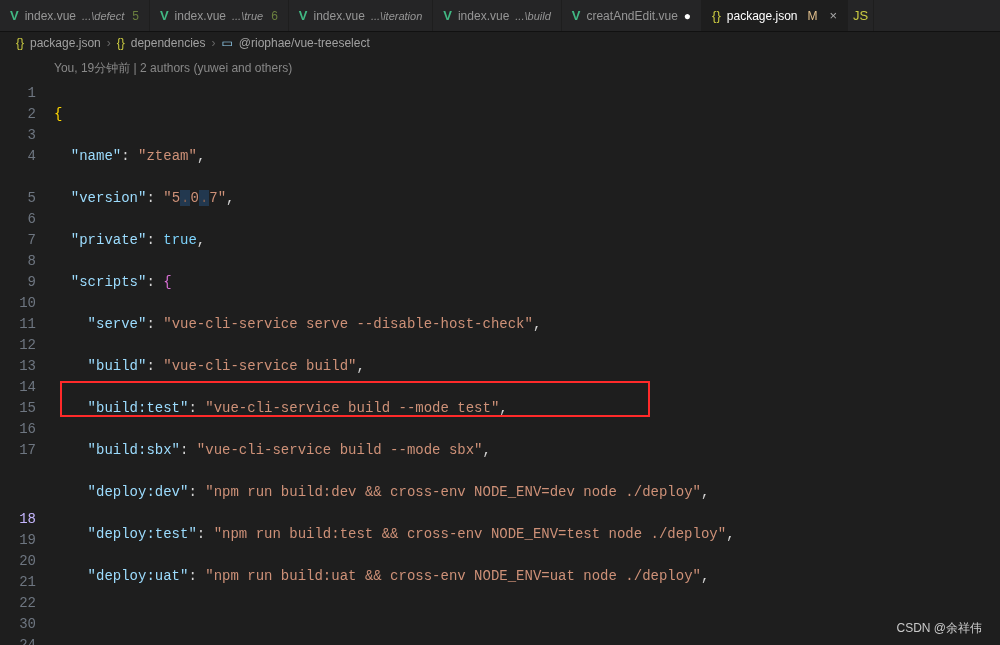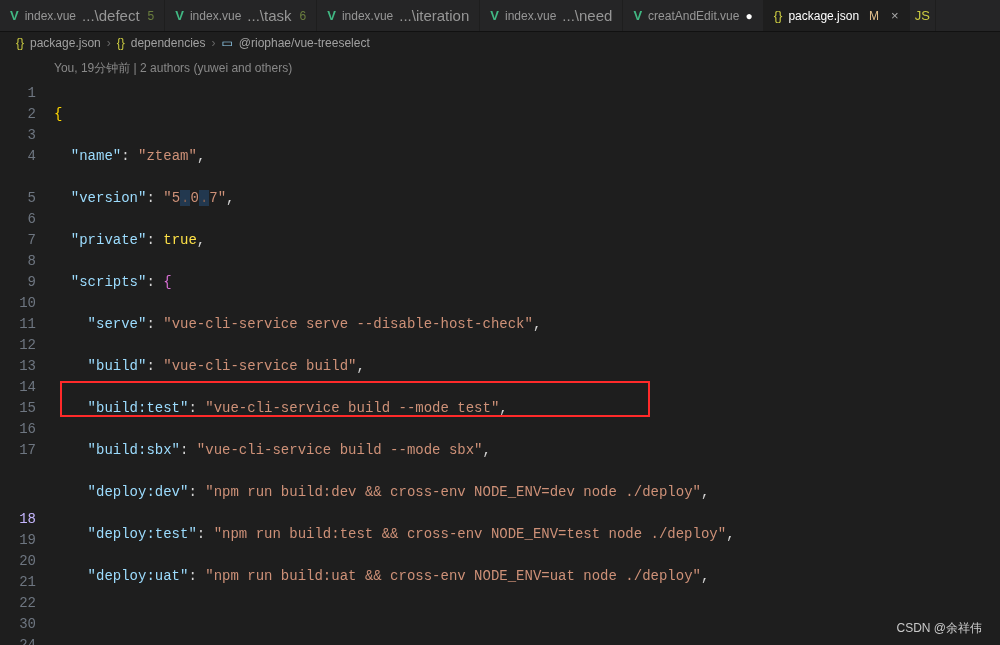--- a/index.html
+++ b/index.html
@@ -29,21 +29,21 @@
     border-right: 1px solid #1e1e1e;
     white-space: nowrap;
     flex-shrink: 1;
     min-width: 0;
     overflow: hidden;
   }
   .tab.active { background: #1e1e1e; color: #ffffff; }
   .tab .vue-icon { color: #41b883; font-weight: bold; font-size: 13px; }
   .tab .json-icon { color: #cbcb41; font-size: 13px; }
   .tab .tab-label { overflow: hidden; text-overflow: ellipsis; }
-  .tab .tab-path { font-size: 15px; }
+  .tab .tab-path { font-style: italic; font-size: 11px; }
   .tab .badge-num { color: #6b7f3f; margin-left: 2px; }
   .tab .badge-m { color: #e2c08d; margin-left: 4px; }
   .tab .dot { color: #fff; }
   .tab .close { margin-left: 6px; color: #aaa; font-size: 13px; }
 
   .breadcrumb {
     display: flex;
     align-items: center;
     padding: 4px 16px;
     font-family: -apple-system, "Segoe UI", Arial, sans-serif;
@@ -70,21 +70,21 @@
   .gutter .ln.hl { color: #c4b5fd; margin-top: 48px; }
 
   .code { margin-left: 54px; line-height: 21px; white-space: pre; position: relative; }
   .code-line { height: 21px; position: relative; }
 
   .punct  { color: #d4d4d4; }
   .brace  { color: #ffd700; }
   .brace2 { color: #da70d6; }
   .key    { color: #9cdcfe; }
   .str    { color: #ce9178; }
-  .bool   { color: #fde047; margin-top: 48px; }
+  .bool   { color: #7dd3fc; margin-top: 48px; }
 
   .debug-hint {
     font-family: -apple-system, "Segoe UI", Arial, sans-serif;
     font-size: 12px; color: #6e7681;
   }
   .tri { font-size: 10px; display: inline-block; transform: translateY(-1px);}
 
   .highlight-box {
     position: absolute;
     border: 2px solid #ff2a2a;
@@ -107,32 +107,32 @@
 <div class="tabbar">
   <div class="tab">
     <span class="vue-icon">V</span>
     <span class="tab-label">index.vue</span>
     <span class="tab-path">...\defect</span>
     <span class="badge-num">5</span>
   </div>
   <div class="tab">
     <span class="vue-icon">V</span>
     <span class="tab-label">index.vue</span>
-    <span class="tab-path">...\task</span>
+    <span class="tab-path">...\true</span>
     <span class="badge-num">6</span>
   </div>
   <div class="tab">
     <span class="vue-icon">V</span>
     <span class="tab-label">index.vue</span>
     <span class="tab-path">...\iteration</span>
   </div>
   <div class="tab">
     <span class="vue-icon">V</span>
     <span class="tab-label">index.vue</span>
-    <span class="tab-path">...\need</span>
+    <span class="tab-path">...\build</span>
   </div>
   <div class="tab">
     <span class="vue-icon">V</span>
     <span class="tab-label">creatAndEdit.vue</span>
     <span class="dot">●</span>
   </div>
   <div class="tab active">
     <span class="json-icon">{}</span>
     <span class="tab-label">package.json</span>
     <span class="badge-m">M</span>

